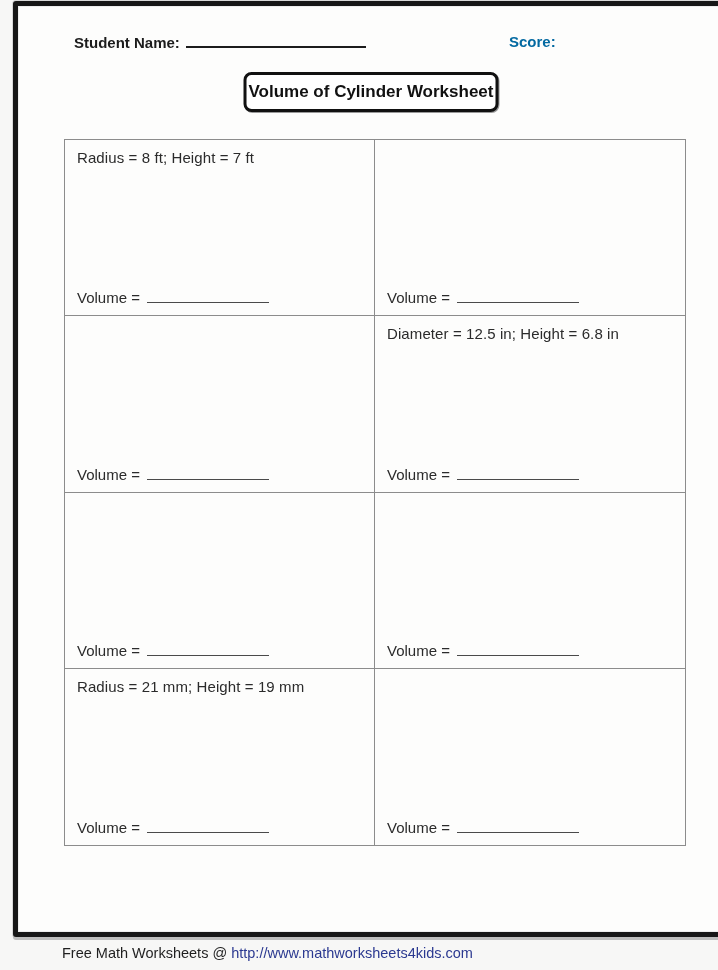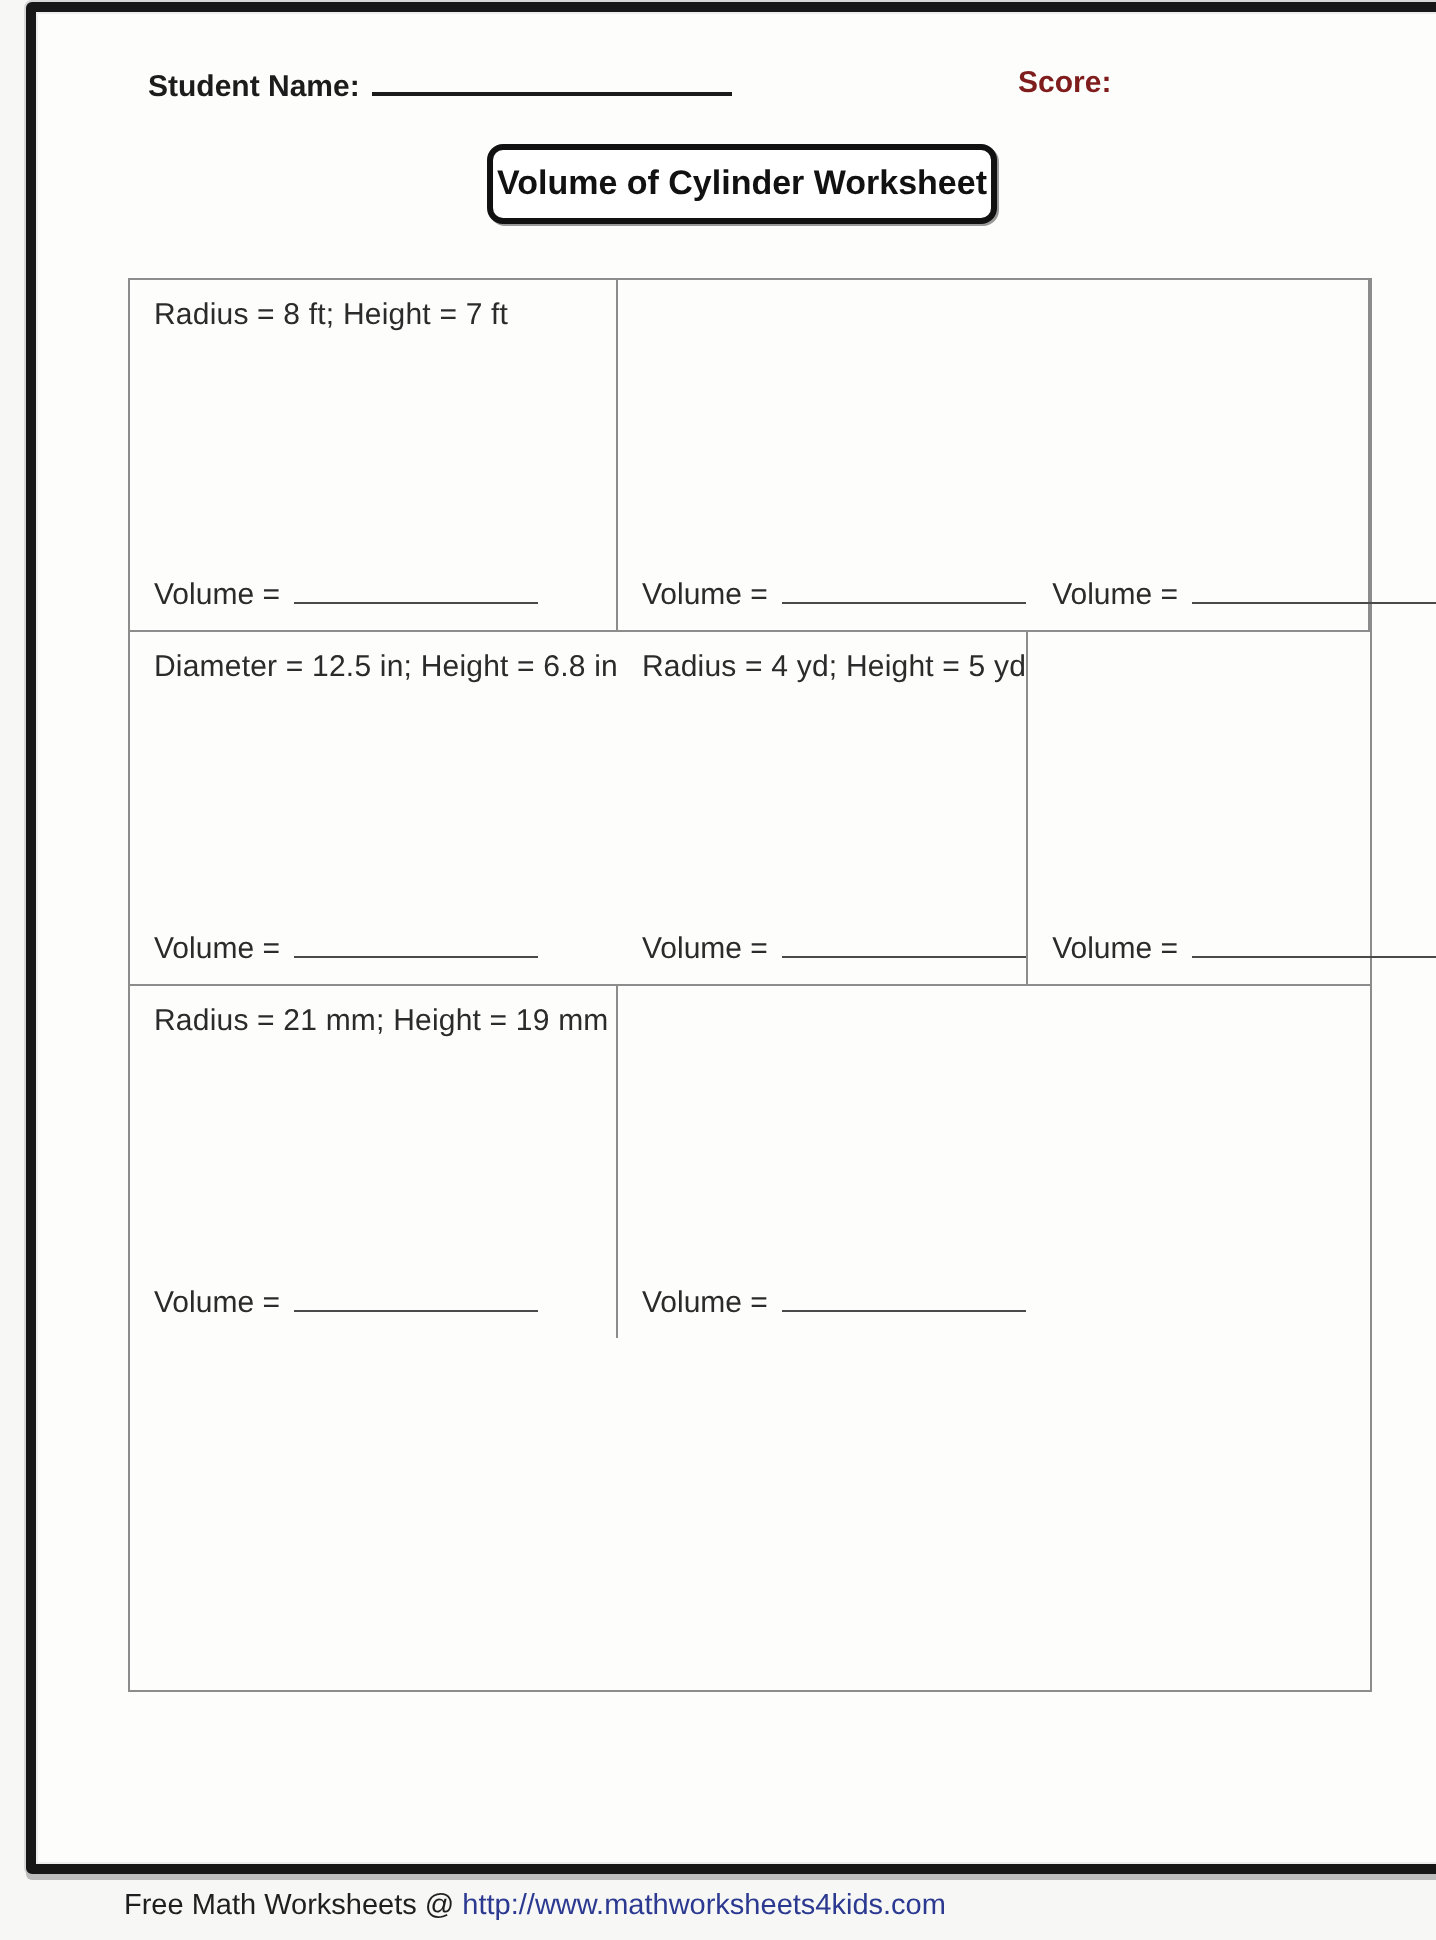--- a/index.html
+++ b/index.html
@@ -26,38 +26,38 @@
     white-space: nowrap;
   }
   .student-name-line {
     display: inline-block;
     width: 180px; height: 13px;
     border-bottom: 2px solid #1c1c1c;
     margin-left: 6px;
   }
   .score-label {
     position: absolute; left: 491px; top: 27px;
-    font-size: 15px; font-weight: bold; color: #7f1d1d;
+    font-size: 15px; font-weight: bold; color: #0369a1;
   }
   .title-box {
     position: absolute; top: 66px; left: 50%;
     transform: translateX(-50%);
     border: 3px solid #111;
     border-radius: 8px;
     padding: 7px 2px;
     background: #fff;
     font-size: 17px; font-weight: bold; color: #111;
     white-space: nowrap;
     box-shadow: 1px 1px 0 #999;
   }
   .problems-grid {
     position: absolute; left: 46px; top: 133px;
     width: 620px; height: 705px;
     display: grid;
-    grid-template-columns: 1fr 1fr 1fr;
+    grid-template-columns: 1fr 1fr;
     grid-template-rows: repeat(4, 1fr);
     border: 1.5px solid var(--grid-border, #8c8c8c);
     background: #fdfdfc;
   }
   .problem-cell {
     position: relative;
     border-right: 1.5px solid var(--grid-border, #8c8c8c);
     border-bottom: 1.5px solid var(--grid-border, #8c8c8c);
     padding: 9px 0 0 12px;
     font-size: 15px;
@@ -113,21 +113,20 @@
     <div class="problem-cell">
       <div class="volume-row"><span>Volume =</span><span class="volume-answer-line"></span></div>
     </div>
 
     <div class="problem-cell">
       <div class="problem-prompt">Diameter = 12.5 in; Height = 6.8 in</div>
       <div class="volume-row"><span>Volume =</span><span class="volume-answer-line"></span></div>
     </div>
 
     <div class="problem-cell">
-      <div class="problem-prompt">Radius = 4 yd; Height = 5 yd</div>
       <div class="volume-row"><span>Volume =</span><span class="volume-answer-line"></span></div>
     </div>
 
     <div class="problem-cell">
       <div class="volume-row"><span>Volume =</span><span class="volume-answer-line"></span></div>
     </div>
 
     <div class="problem-cell">
       <div class="problem-prompt">Radius = 21 mm; Height = 19 mm</div>
       <div class="volume-row"><span>Volume =</span><span class="volume-answer-line"></span></div>

